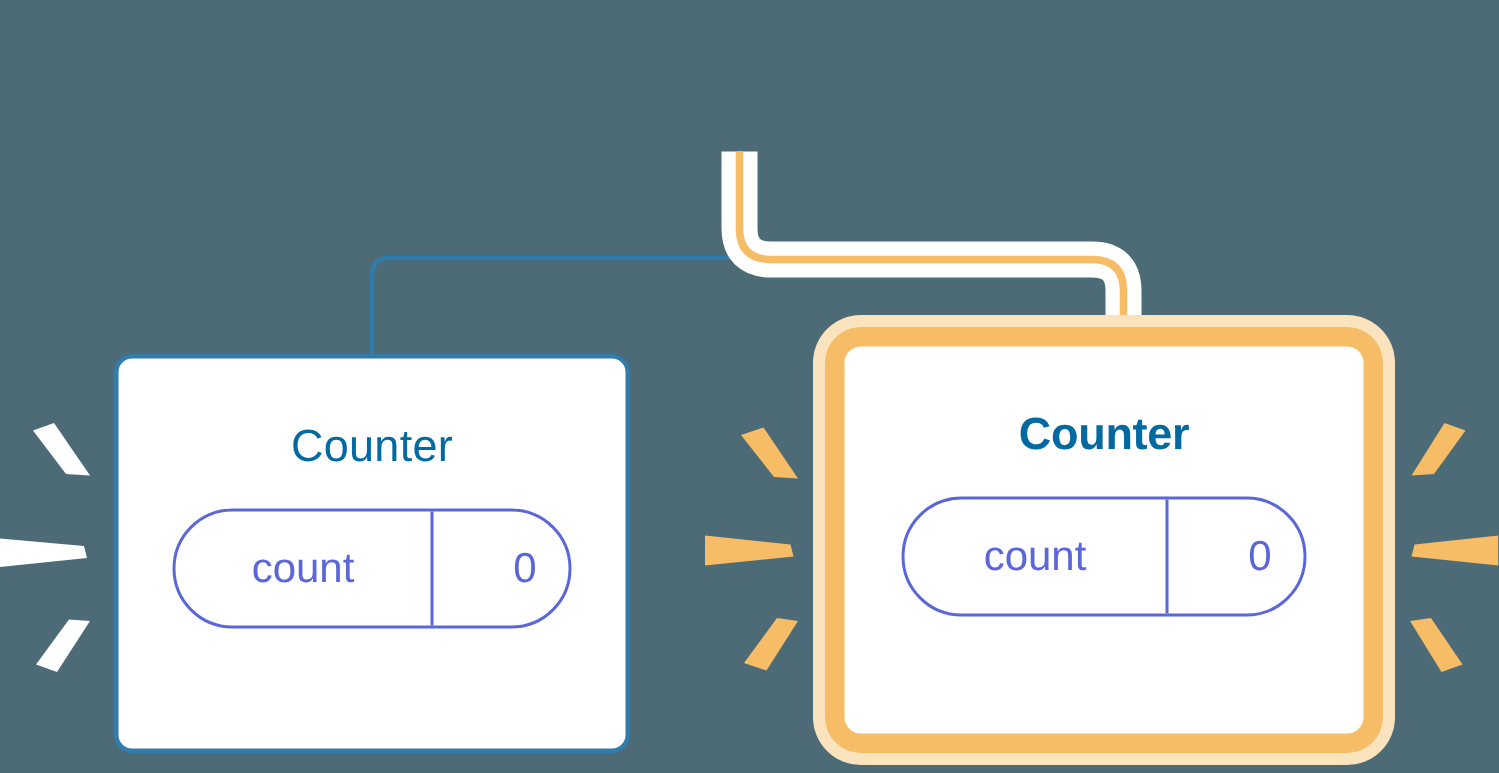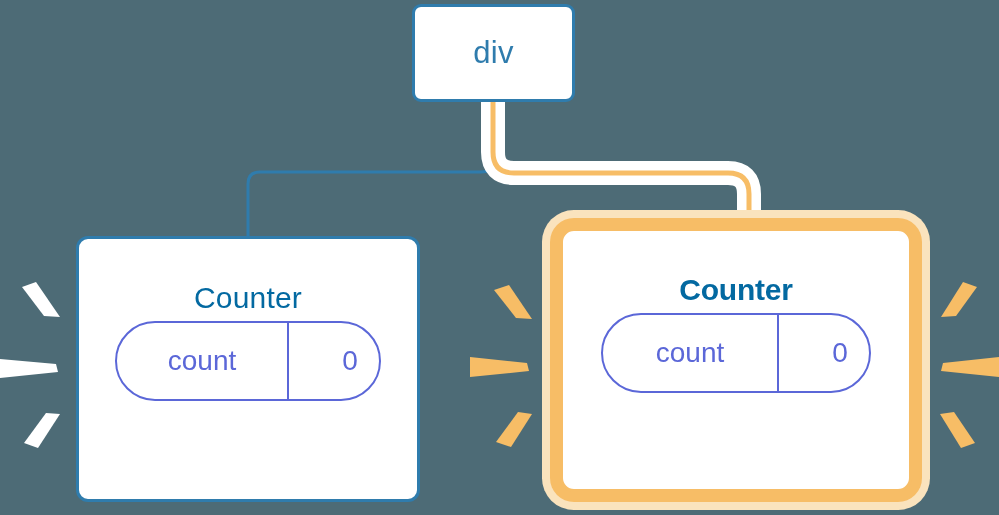--- a/index.html
+++ b/index.html
@@ -90,21 +90,21 @@
     line-height: 1;
   }
   #node-counter-right .node-title {
     font-weight: bold;
     letter-spacing: -0.2px;
   }
 
   
   .pill {
     position: relative;
-    margin-top: 8px;
+    margin-top: 26px;
     height: 80px;
     display: flex;
     align-items: stretch;
     border: 2px solid #5b67d8;
     border-radius: 40px;
     color: #5b67d8;
     font-size: 28px;
     box-sizing: border-box;
     background: #ffffff;
     gap: 32px;
@@ -158,23 +158,20 @@
       <polygon points="496,442 511,447 532,414 518,412" fill="#f7bd66"></polygon>
     </g>
 
     <g>
       <polygon points="977,287 963,282 941,317 956,316" fill="#f7bd66"></polygon>
       <polygon points="999,357 999,377 941,371 943,363" fill="#f7bd66"></polygon>
       <polygon points="975,443 961,448 940,414 954,412" fill="#f7bd66"></polygon>
     </g>
   </svg>
 
-  <div class="node" id="node-div">
-    <span class="node-title">div</span>
-  </div>
 
   <div class="node counter" id="node-counter-left">
     <span class="node-title">Counter</span>
     <div class="pill">
       <span class="pill-key">count</span>
       <span class="pill-val">0</span>
     </div>
   </div>
 
   <div class="node counter" id="node-counter-right">

